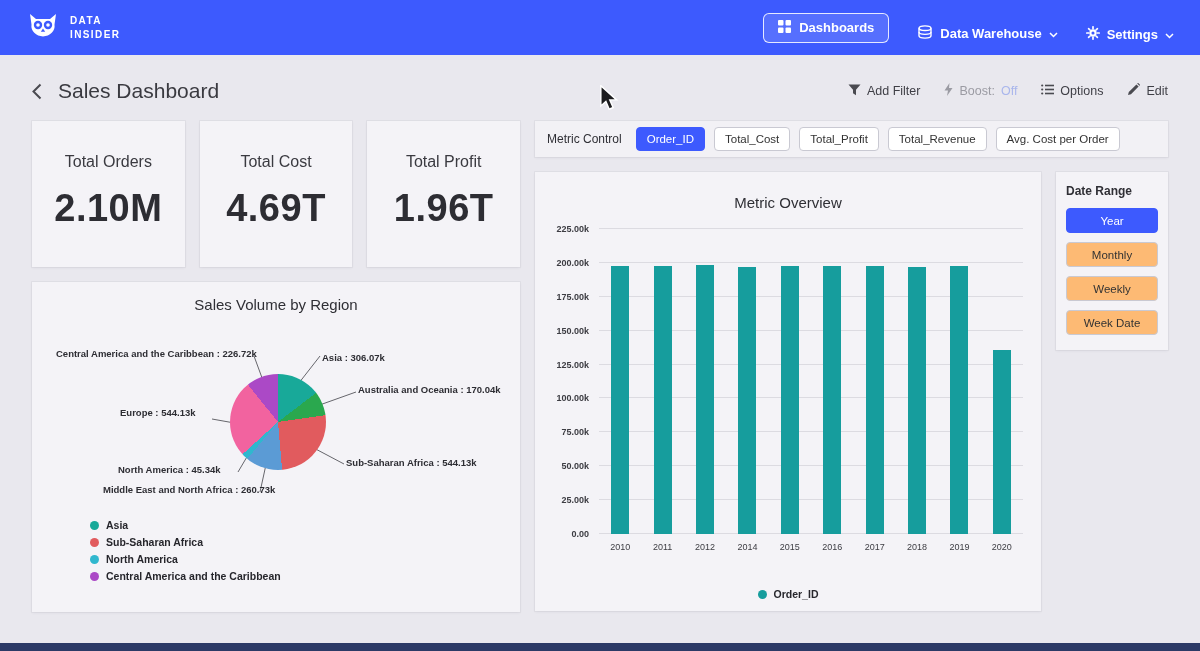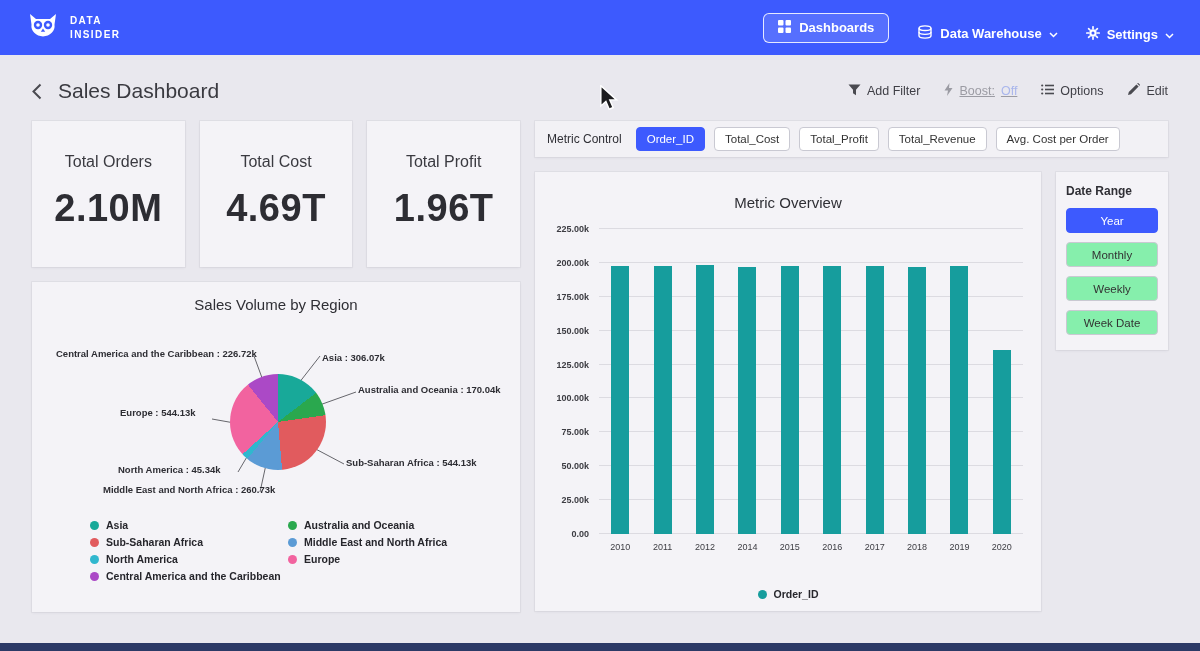--- a/index.html
+++ b/index.html
@@ -14,21 +14,21 @@
   .nav-right { display:flex; align-items:flex-end; gap:28px; }
   .nav-pill { display:flex; align-items:center; gap:8px; border:1.5px solid rgba(255,255,255,.85); background:rgba(255,255,255,.13); color:#fff; font-size:13px; font-weight:bold; padding:6px 14px; border-radius:6px; }
   .nav-item { display:flex; align-items:center; gap:7px; background:none; border:none; color:#fff; font-size:13px; font-weight:bold; }
 
   
   .page-header { display:flex; align-items:center; gap:16px; padding:24px 32px 18px; }
   .back-btn { background:none; border:none; display:flex; align-items:center; }
   .page-title { font-size:21px; font-weight:500; color:#3a3a40; }
   .header-actions { margin-left:auto; display:flex; align-items:center; gap:24px; }
   .action { display:flex; align-items:center; gap:6px; background:none; border:none; font-size:12.5px; color:#3f3f46; font-weight:500; }
-  .action.muted { color:#9b9ba3;text-decoration:underline; }
+  .action.muted { color:#9b9ba3; }
   .boost-state { color:#a9b6ec; }
 
   
   .content { display:flex; gap:15px; padding:0 32px; }
   .left-col { width:488px; flex:none; display:flex; flex-direction:column; gap:15px; }
   .right-col { flex:1; display:flex; flex-direction:column; gap:15px; }
   .card { background:#f4f3f7; box-shadow:0 0 0 1px rgba(30,30,60,.04), 0 1px 3px rgba(30,30,60,.06); }
 
   
   .kpi-row { display:flex; gap:15px; }
@@ -68,21 +68,21 @@
   .plot { flex:1; position:relative; height:305px; margin-bottom:26px; }
   .gridline { position:absolute; left:0; right:0; height:1px; background:#dcdbe1; }
   .bar-cols { position:absolute; inset:0; display:flex; align-items:flex-end; justify-content:space-around; }
   .bar-col { position:relative; flex:1; display:flex; justify-content:center; align-items:flex-end; height:100%; }
   .bar { width:18px; }
   .xtick { position:absolute; bottom:-18px; left:50%; transform:translateX(-50%); font-size:9px; color:#3c3c42; }
   .bar-legend { display:flex; justify-content:center; align-items:center; gap:7px; margin-top:28px; font-size:10.5px; font-weight:700; color:#26262c; }
 
   .date-panel { width:112px; flex:none; padding:12px 10px 6px; }
   .date-title { font-size:12px; font-weight:600; color:#2f2f35; margin-bottom:10px; }
-  .date-btn { display:block; width:100%; height:25px; margin-bottom:9px; border-radius:4px; border:1px solid #c9c9d2; background:#86efac; font-size:11.5px; color:#333; }
+  .date-btn { display:block; width:100%; height:25px; margin-bottom:9px; border-radius:4px; border:1px solid #c9c9d2; background:#fdba74; font-size:11.5px; color:#333; }
   .date-btn.active { background:#3d5afe; border-color:#3d5afe; color:#fff; }
 
   .bottom-strip { position:absolute; left:0; right:0; bottom:0; height:8px; background:#2c3a66; }
   .cursor { position:absolute; left:600px; top:85px; z-index:50; pointer-events:none; }
 </style>
 </head>
 <body>
 
 <header class="topbar">
   <div class="brand">
@@ -257,34 +257,20 @@
             </div>
             <div class="legend-item">
               <span class="dot" style="background: rgb(48, 183, 206);"></span>
               <span>North America</span>
             </div>
             <div class="legend-item">
               <span class="dot" style="background: rgb(171, 73, 198);"></span>
               <span>Central America and the Caribbean</span>
             </div>
           </div>
-        <div class="col">
-            <div class="legend-item">
-              <span class="dot" style="background: rgb(42, 168, 78);"></span>
-              <span>Australia and Oceania</span>
-            </div>
-            <div class="legend-item">
-              <span class="dot" style="background: rgb(91, 155, 213);"></span>
-              <span>Middle East and North Africa</span>
-            </div>
-            <div class="legend-item">
-              <span class="dot" style="background: rgb(242, 99, 159);"></span>
-              <span>Europe</span>
-            </div>
-          </div>
       </div>
     </div>
   </div>
 
   <div class="right-col">
     <div class="card metric-bar">
       <span class="metric-label">Metric Control</span>
       <span style="display:flex; gap:9px;">
           <button class="chip active">Order_ID</button>
           <button class="chip">Total_Cost</button>

